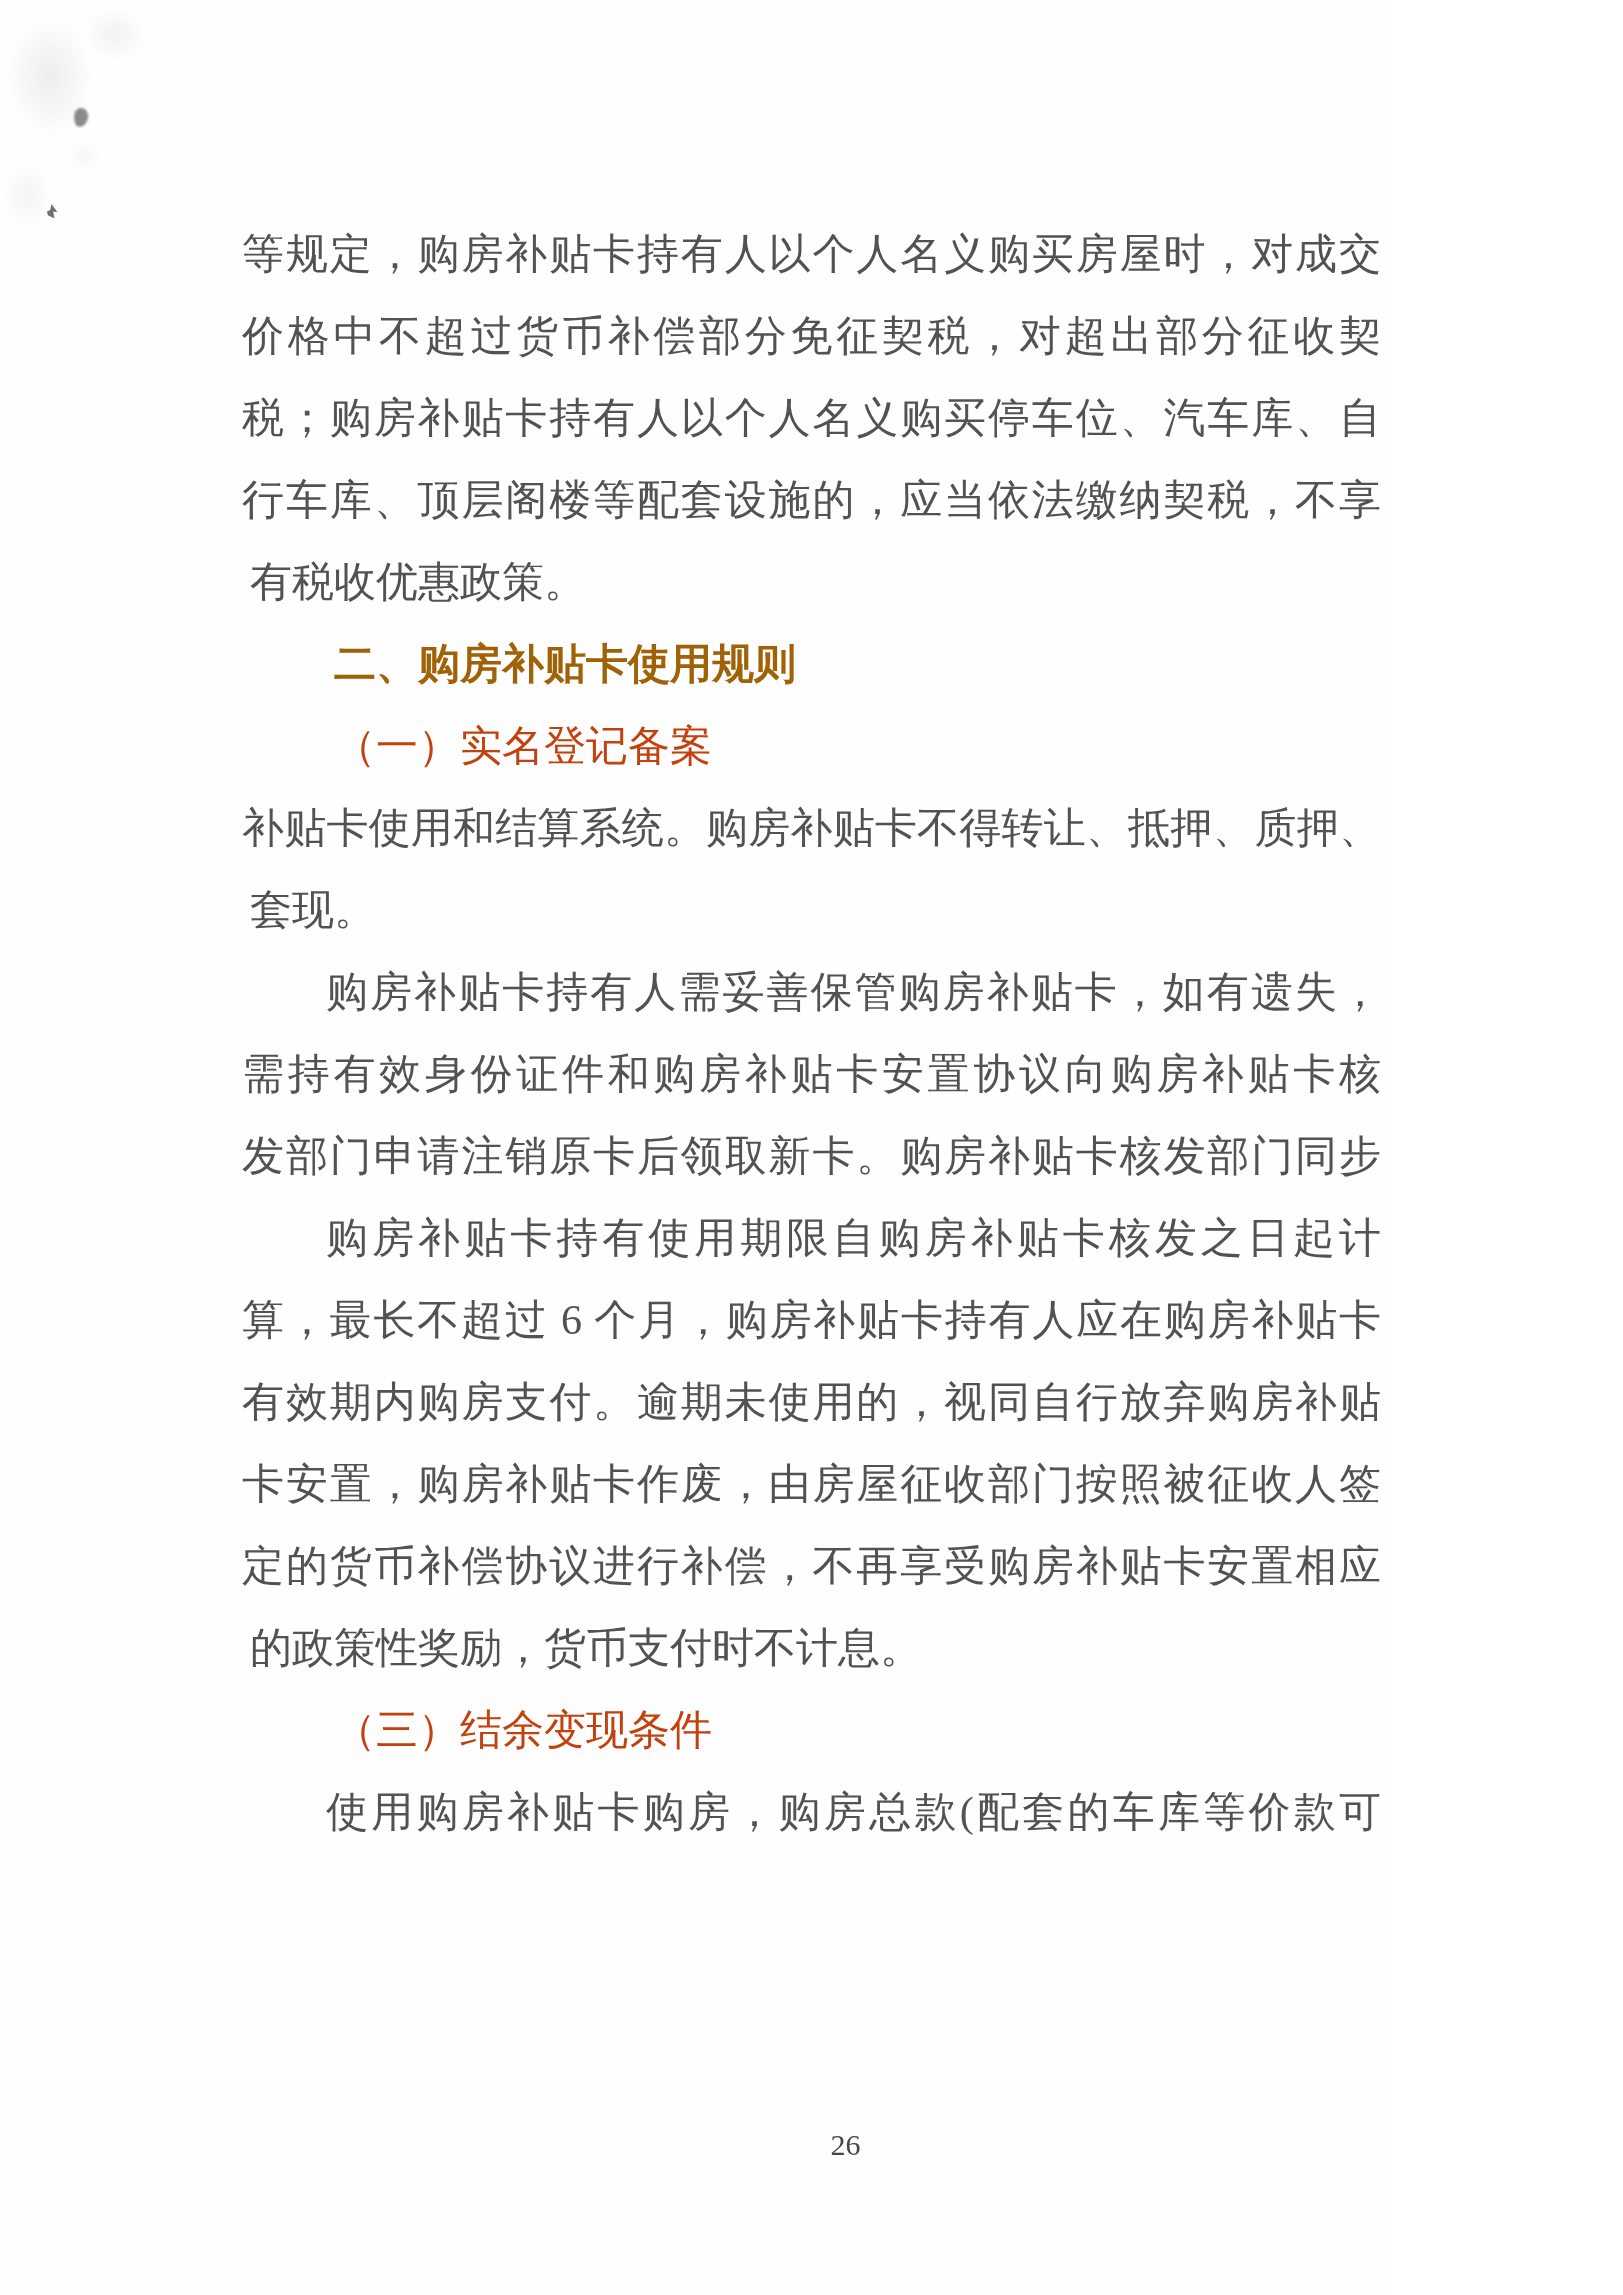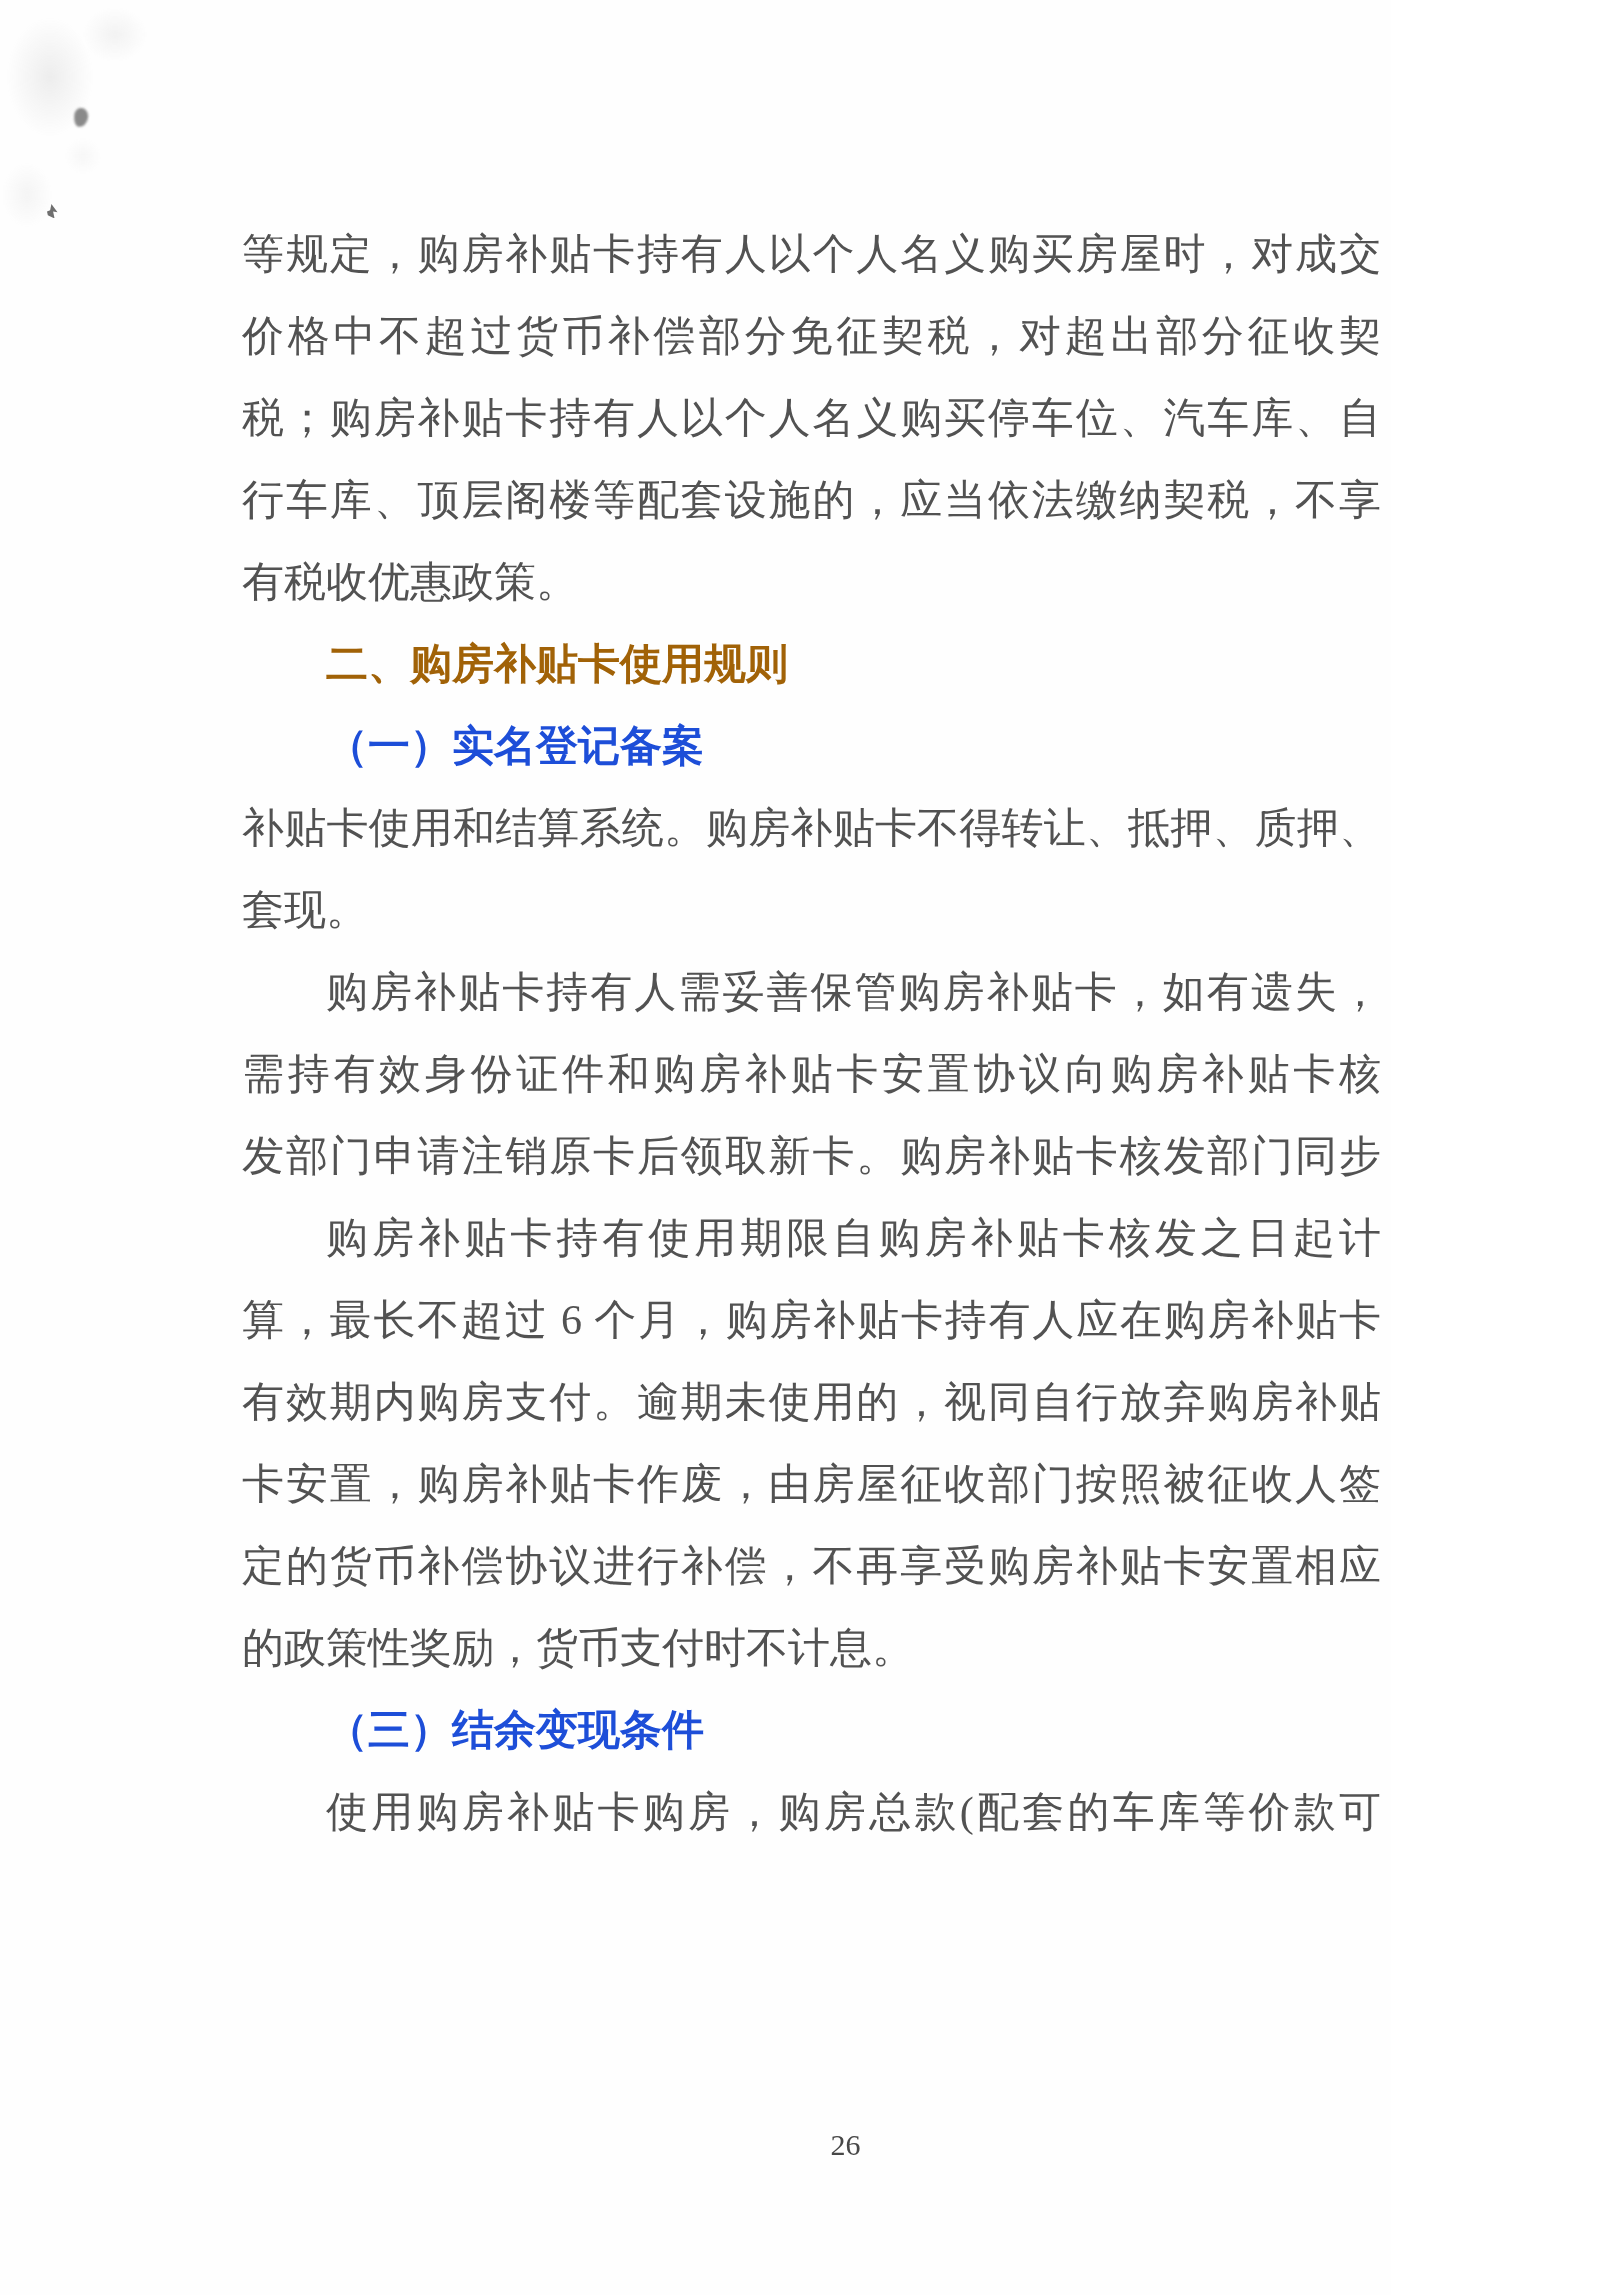--- a/index.html
+++ b/index.html
@@ -65,35 +65,36 @@
     letter-spacing: 0;
   }
   
   .j {
     text-align: justify;
     text-align-last: justify;
   }
   
   .e {
     text-align: left;
+    margin-left: 8px;
   }
   
   .ind {
     text-indent: 84px;
   }
   
   .hh {
     font-family: "Liberation Sans", sans-serif;
     font-weight: 700;
     color: #a16207;
   }
   
   .hk {
-    font-weight: 700;
-    color: #1d4ed8;
+    font-weight: 400;
+    color: #c2410c;
   }
   .page-number {
     position: absolute;
     left: 0;
     top: 2126px;
     width: 1619px;
     text-align: center;
     font-size: 30px;
     line-height: 37px;
     color: #474747;

